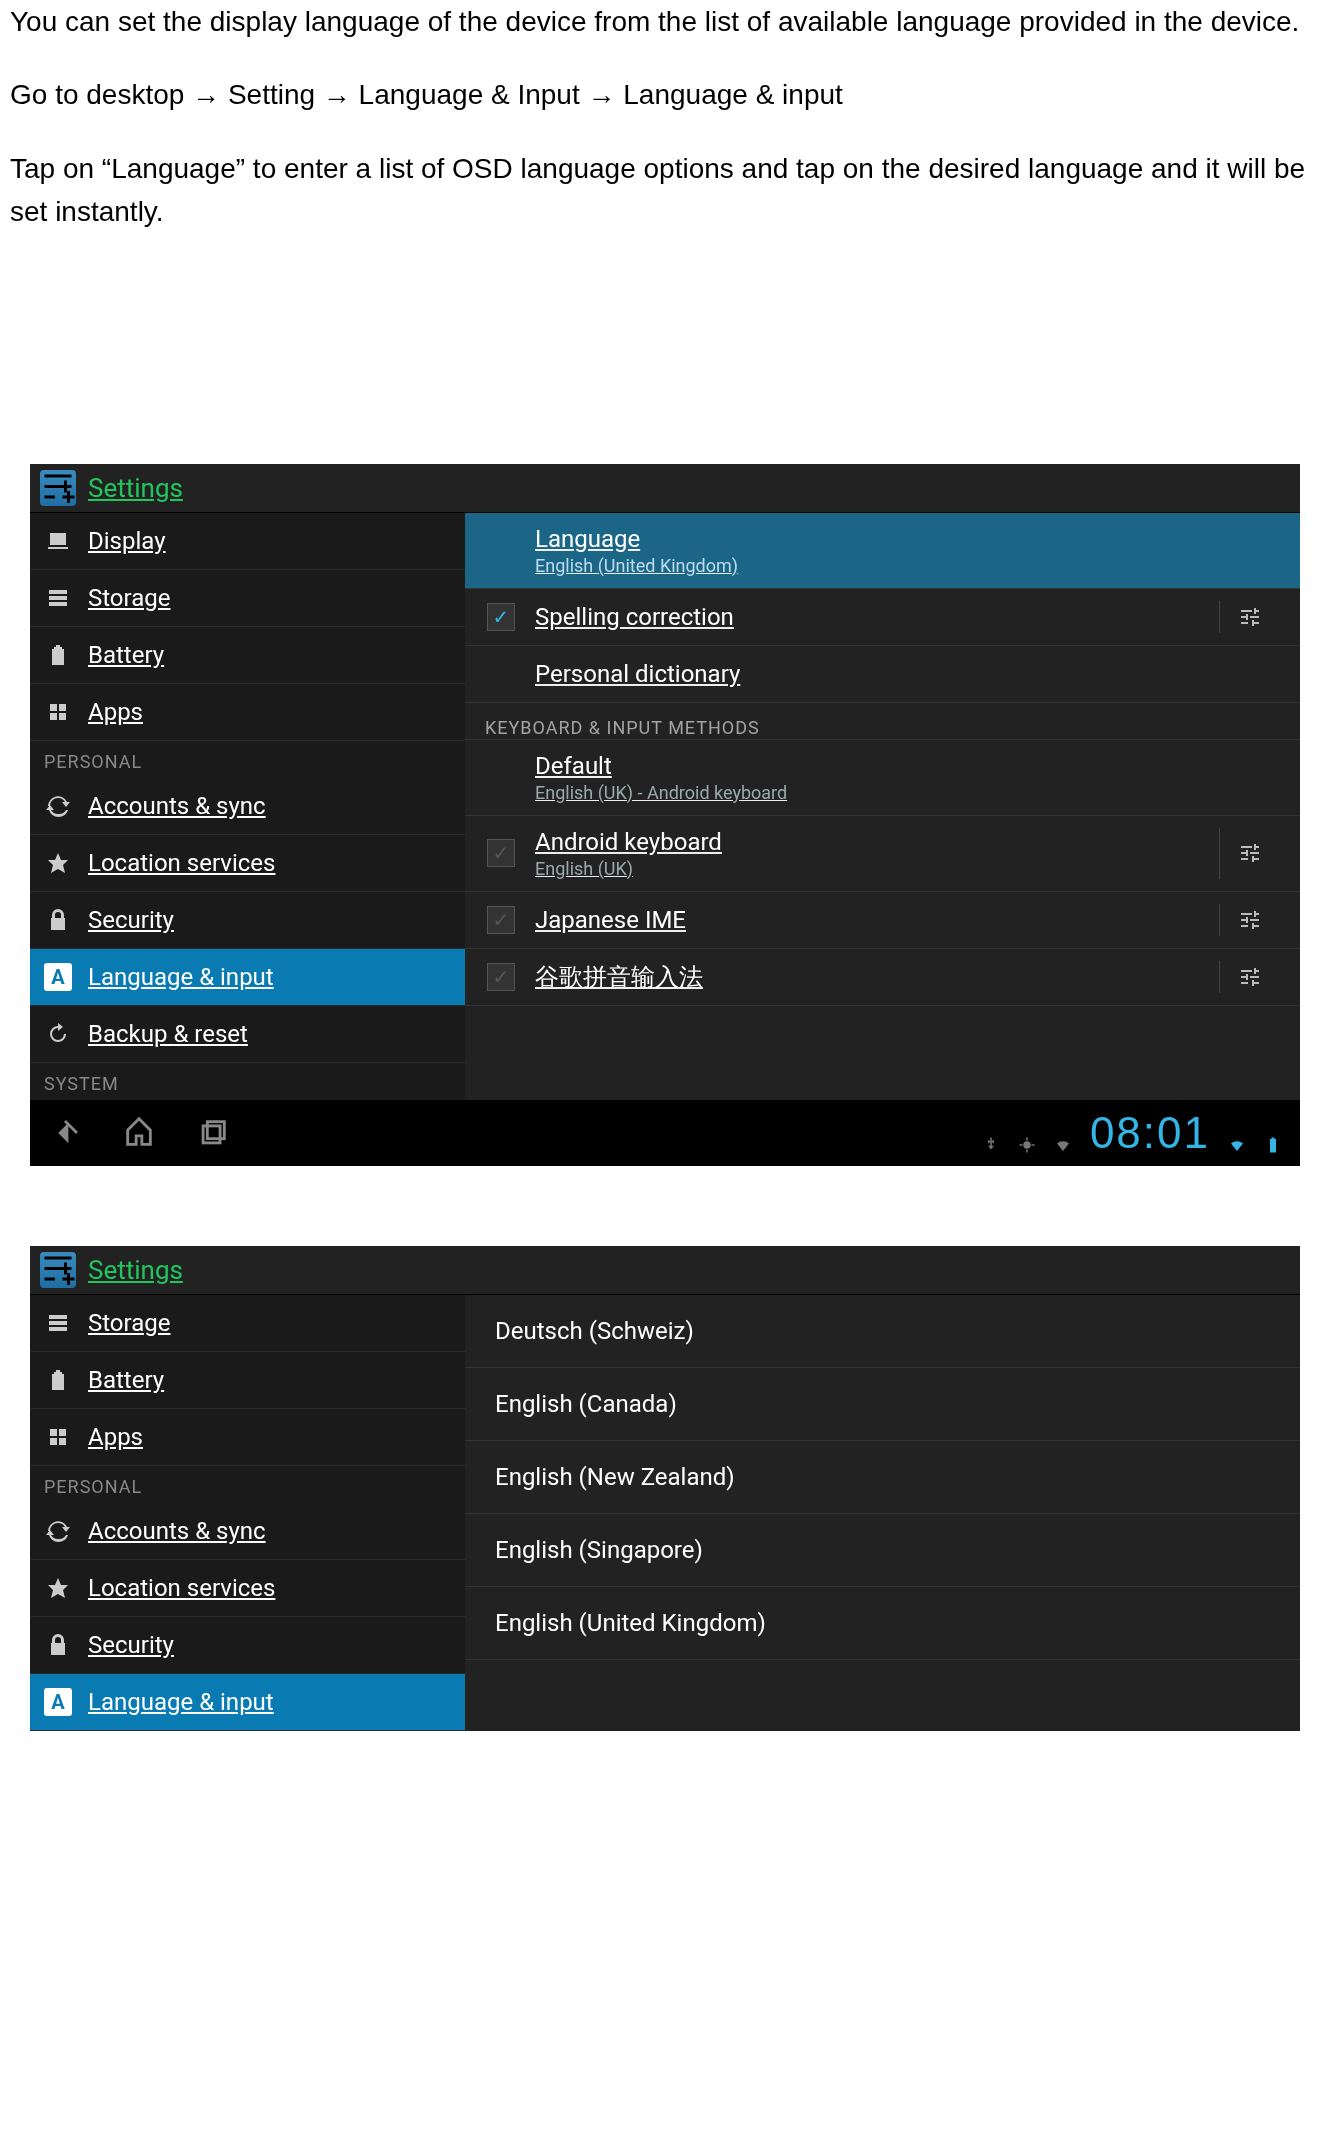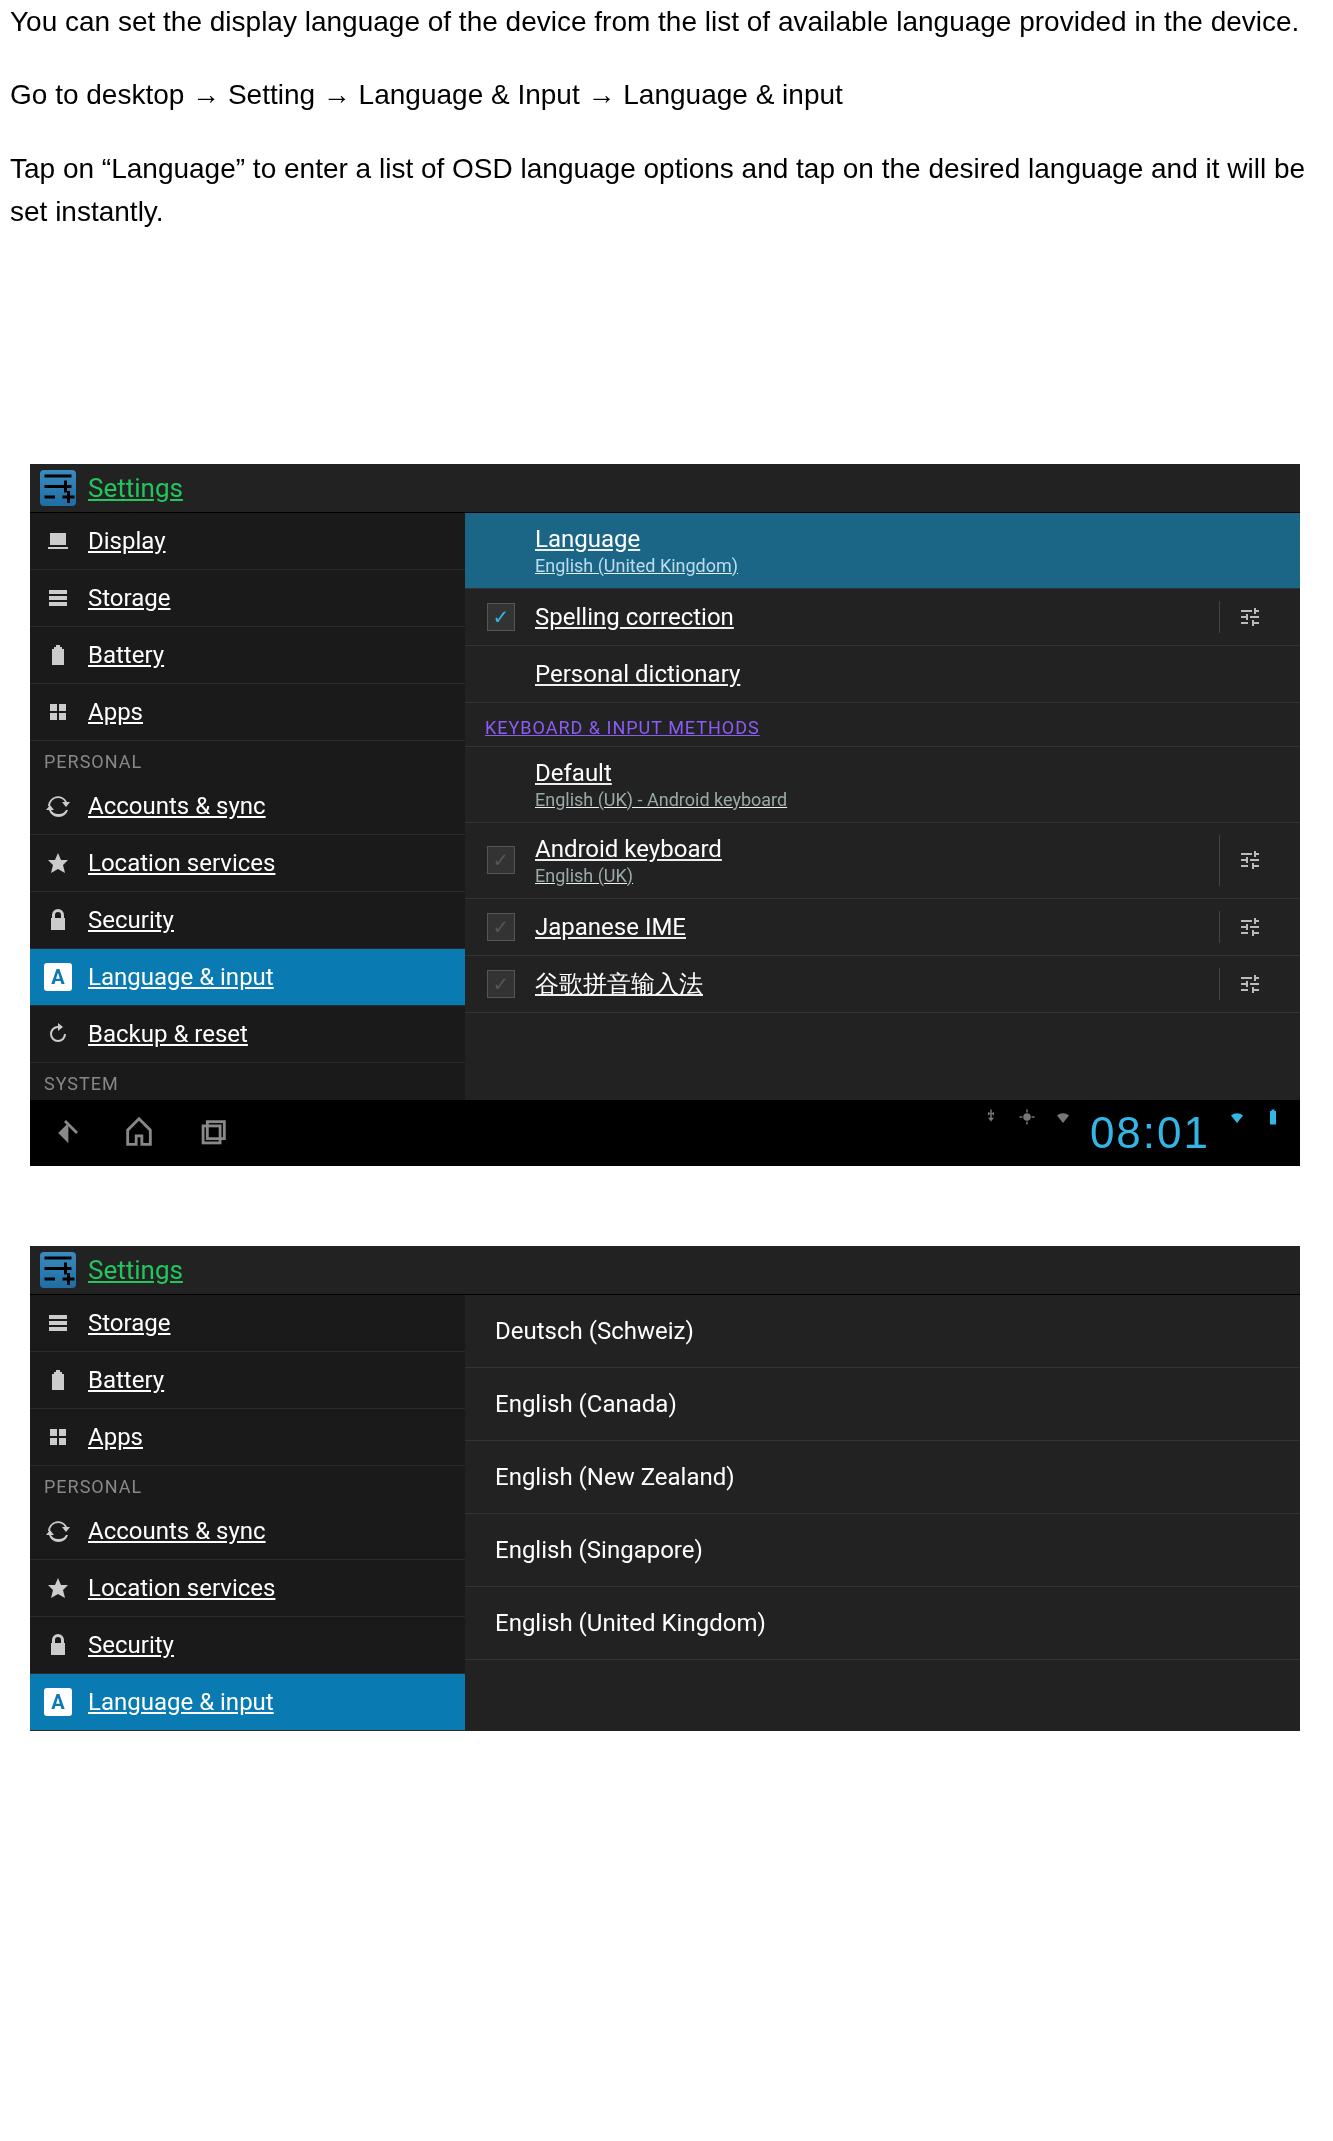--- a/index.html
+++ b/index.html
@@ -81,26 +81,25 @@
     margin-right: 16px;
     display: inline-flex;
     align-items: center;
     justify-content: center;
     color: #ccc;
     font-size: 20px;
   }
   .sb-icon svg { width: 24px; height: 24px; fill: #ccc; }
   .sb-item.active .sb-icon { background:#fff; color:#0a7ab3; border-radius:3px; }
   .ct-header {
-    color: #8b5cf6;
+    color: #a3a3a3;
     font-size: 18px;
     letter-spacing: 1px;
-    padding: 14px 20px 8px 20px;
+    padding: 14px 20px 1px 20px;
     border-bottom: 1px solid #333;
-    text-decoration: underline;
   }
   .ct-row {
     display: flex;
     align-items: center;
     padding: 12px 20px 12px 70px;
     border-bottom: 1px solid #333;
     position: relative;
     min-height: 32px;
     text-decoration: underline;
   }
@@ -140,21 +139,21 @@
     color: #fff;
   }
   .navbar {
     display: flex;
     align-items: center;
     background: #000;
     padding: 8px 18px;
     justify-content: space-between;
   }
   .nav-left { display: flex; gap: 40px; align-items:center; }
-  .nav-right { display: flex; gap: 18px; align-items:flex-start; }
+  .nav-right { display: flex; gap: 18px; align-items:flex-end; }
   .nav-btn { color:#888; display:flex; align-items:center; justify-content:center; }
   .nav-btn svg { width:34px; height:34px; fill:#888; }
   .clock {
     font-family: Arial, sans-serif;
     font-size: 44px;
     color: #33b5e5;
     letter-spacing: 2px;
     font-weight: 300;
   }
   .status-icon { color:#666; font-size:18px; }

